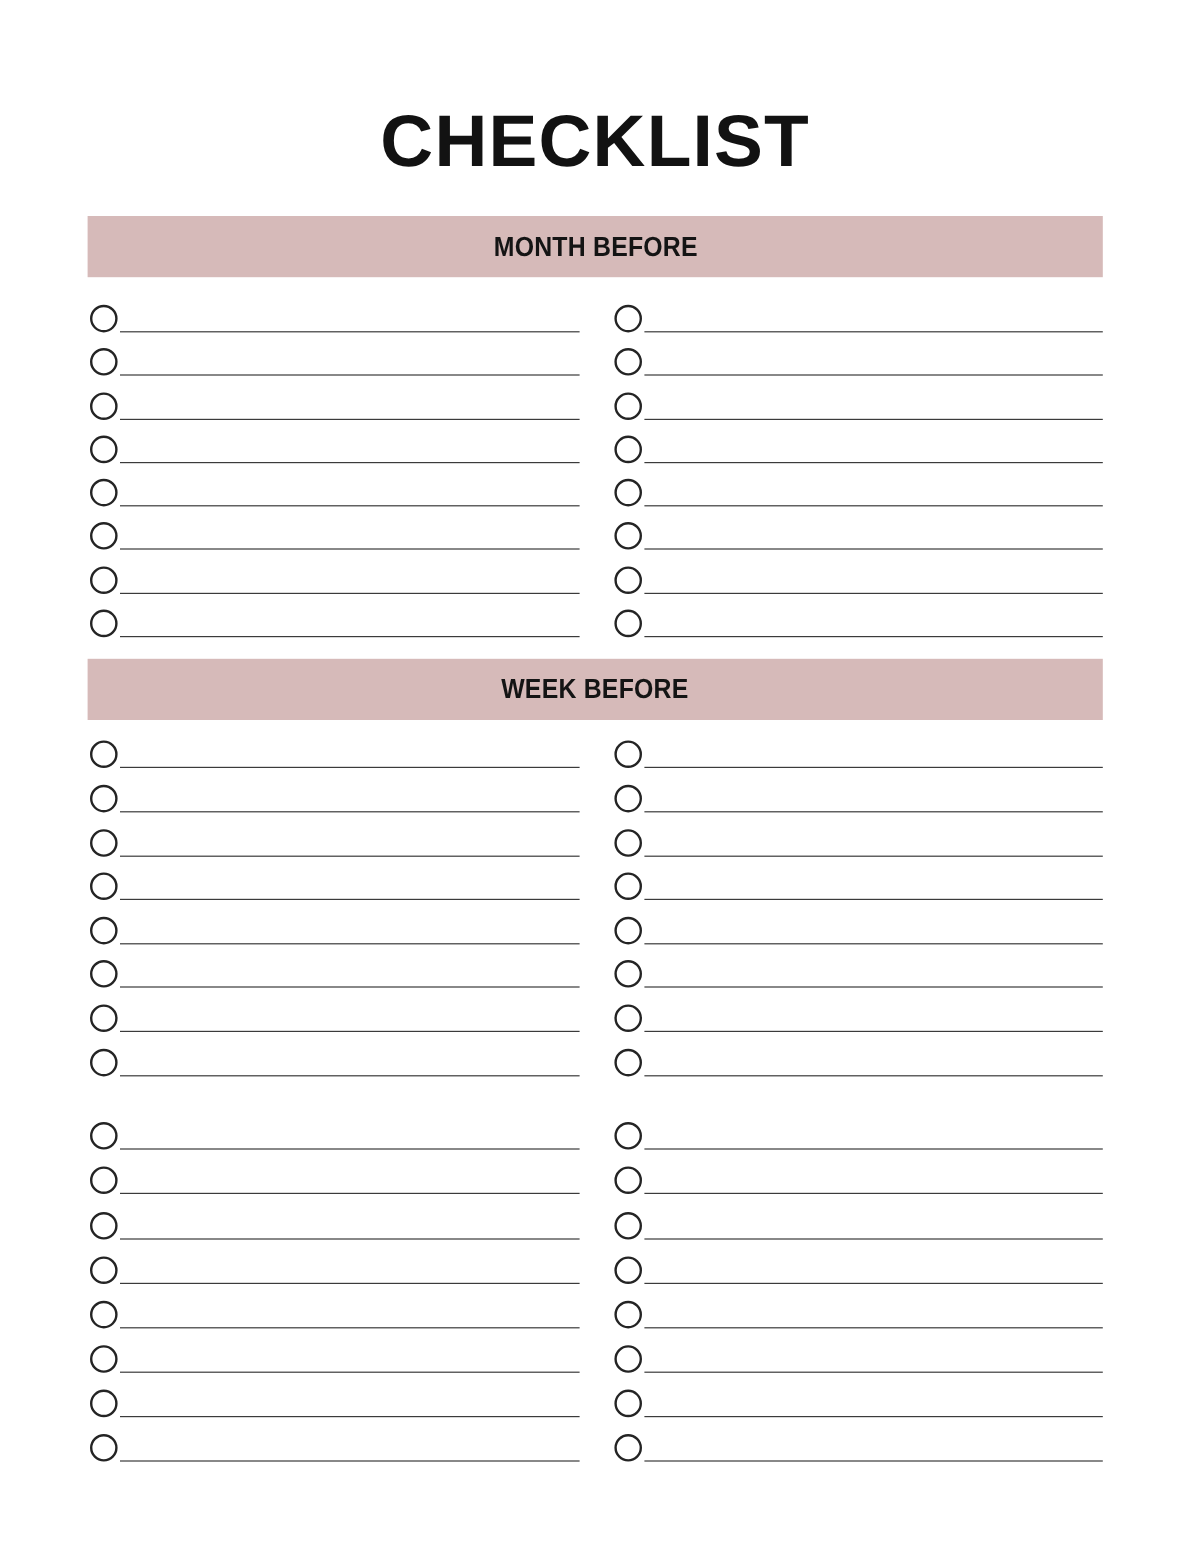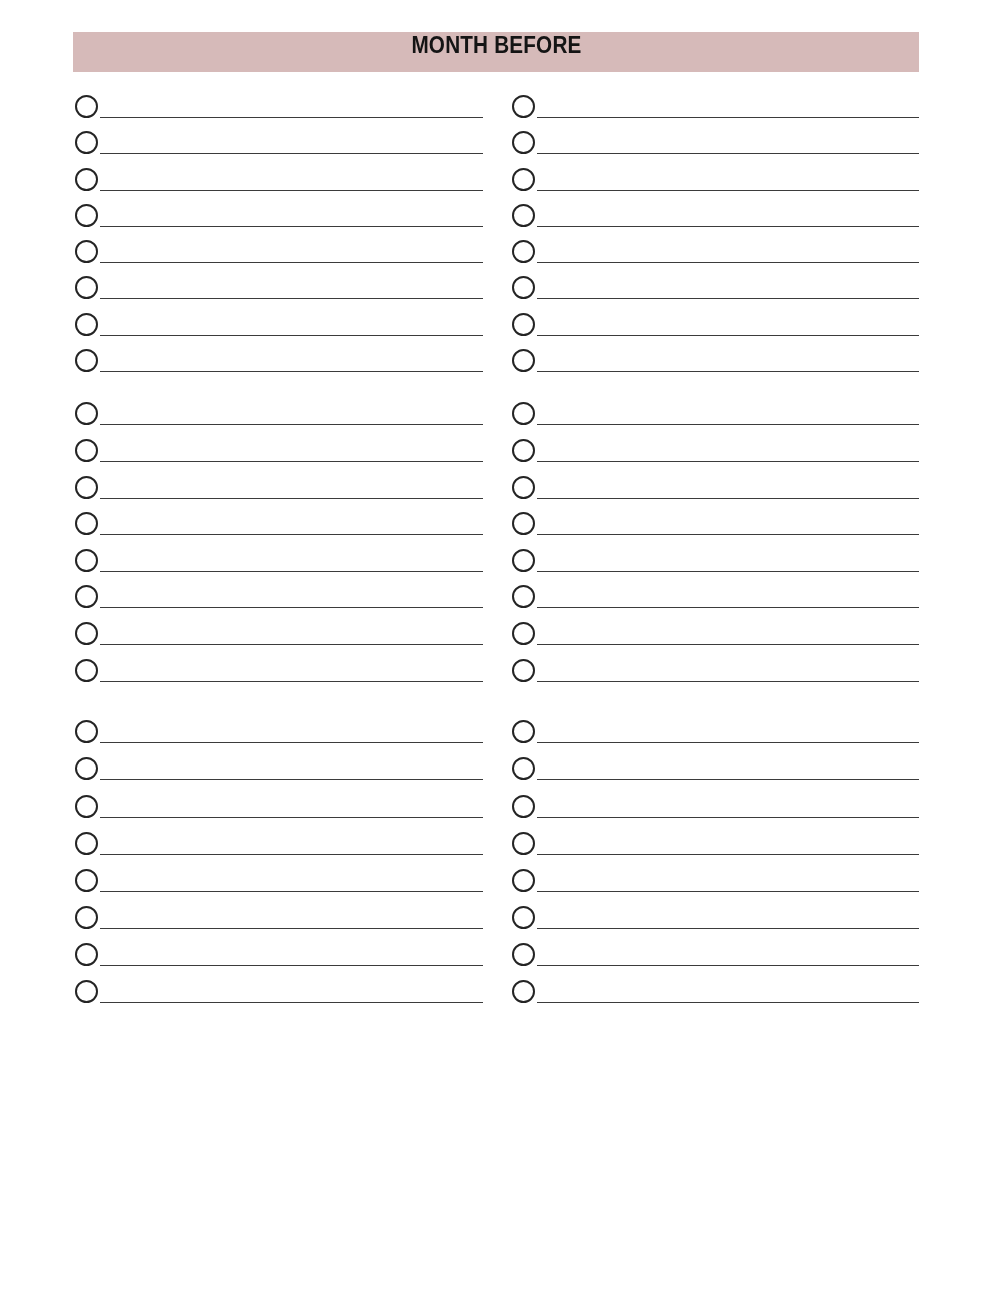--- a/index.html
+++ b/index.html
@@ -26,23 +26,23 @@
     margin:87px 0 0;
     font-size:61px;
     line-height:1;
     font-weight:800;
     letter-spacing:1px;
     text-align:center;
     color:var(--title-color);
   }
   .section{display:block;}
   .section-bar{
-    height:40px;
+    height:51px;
     background:var(--header-bar-color);
-    display:flex;justify-content:center;
+    display:flex;align-items:center;justify-content:center;
   }
   .section-bar-label{
     font-size:23px;
     font-weight:700;
     letter-spacing:0.2px;
     transform:scaleX(0.9);
     color:var(--header-text-color);
     white-space:nowrap;
   }
   .grid{
@@ -76,20 +76,21 @@
   .section:nth-child(1) .grid{margin-top:23px;--pitch:36.3px;}
   .section:nth-child(2){margin-top:5px;}
   .section:nth-child(2) .grid{margin-top:17px;--pitch:36.6px;}
   .section:nth-child(3){margin-top:25px;}
   .section:nth-child(3) .grid{margin-top:13px;--pitch:37.2px;}
 </style>
 </head>
 <body>
 
 <div class="page">
+  <h1 class="title">CHECKLIST</h1>
   <div id="sections-host">
   <section class="section">
     <div class="section-bar">
       <span class="section-bar-label">MONTH BEFORE</span>
     </div>
     <div class="grid" style="grid-template-rows: repeat(8, var(--pitch));">
   <div class="item">
     <div class="item-inner">
       <span class="circle"></span>
       <span class="write-line"></span>
@@ -197,20 +198,23 @@
   <div class="item">
     <div class="item-inner">
       <span class="circle"></span>
       <span class="write-line"></span>
     </div>
   </div>
 </div>
   </section>
 
   <section class="section">
+    <div class="section-bar">
+      <span class="section-bar-label">WEEK BEFORE</span>
+    </div>
     <div class="grid" style="grid-template-rows: repeat(8, var(--pitch));">
   <div class="item">
     <div class="item-inner">
       <span class="circle"></span>
       <span class="write-line"></span>
     </div>
   </div>
 
   <div class="item">
     <div class="item-inner">

